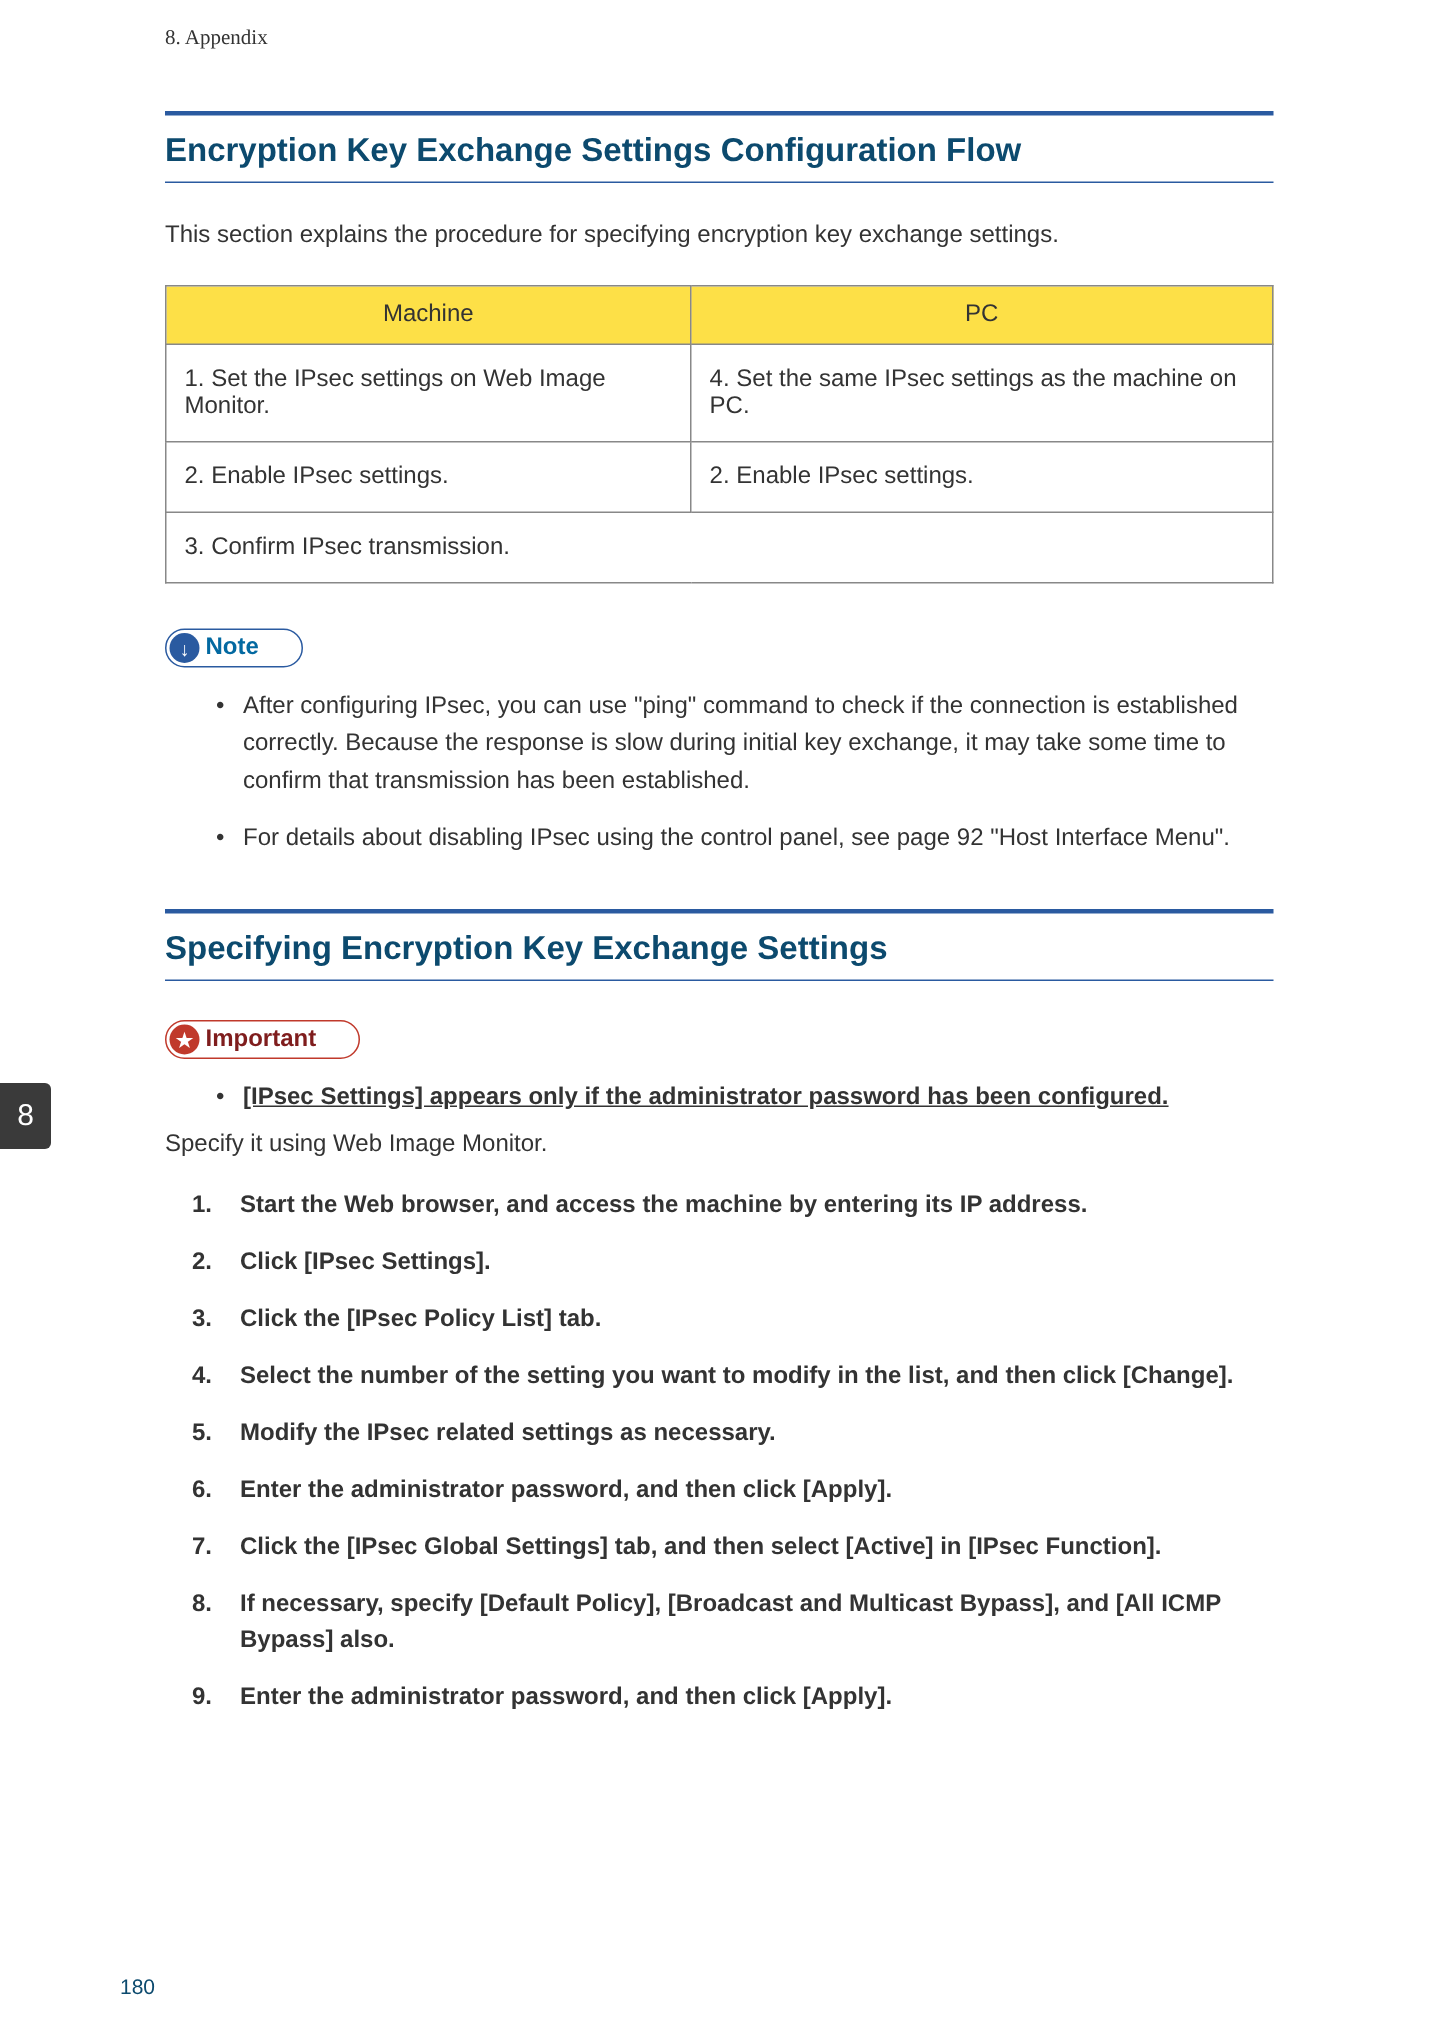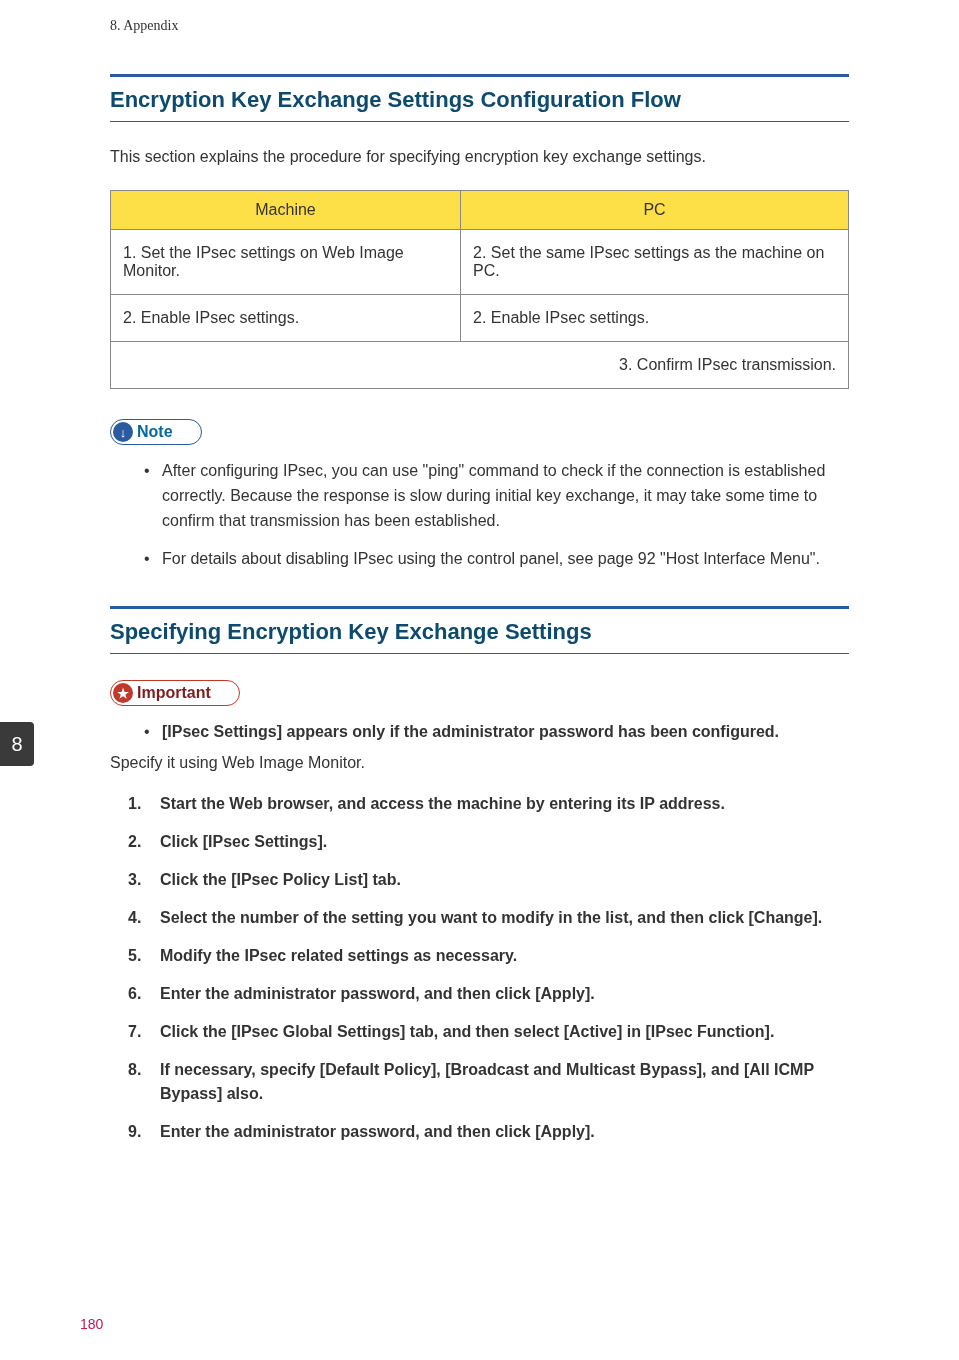--- a/index.html
+++ b/index.html
@@ -49,21 +49,21 @@
     text-align: center;
     color: #333;
   }
   table.flow td {
     border: 1px solid #888;
     padding: 14px 12px;
     font-size: 16px;
     vertical-align: middle;
   }
   table.flow td.merged {
-    text-align: right;
+    text-align: left;
   }
   .callout-label {
     display: inline-flex;
     align-items: center;
     border: 1px solid #2a5aa0;
     border-radius: 14px;
     padding: 2px 28px 2px 2px;
     margin-bottom: 14px;
   }
   .callout-label .icon {
@@ -110,20 +110,21 @@
     position: absolute;
     left: 0;
     top: 0;
     font-size: 16px;
     color: #333;
   }
   ul.important-list {
     list-style: none;
     padding-left: 34px;
     margin-bottom: 10px;
+    text-decoration: underline;
   }
   ul.important-list li {
     position: relative;
     padding-left: 18px;
     margin-bottom: 10px;
     line-height: 1.5;
     font-size: 16px;
     font-weight: bold;
   }
   ul.important-list li::before {
@@ -171,21 +172,21 @@
     justify-content: center;
     font-size: 20px;
     border-top-right-radius: 4px;
     border-bottom-right-radius: 4px;
   }
   .page-number {
     position: absolute;
     left: 80px;
     bottom: 28px;
     font-size: 14px;
-    color: #be185d;
+    color: #0c4a6e;
   }
 </style>
 </head>
 <body>
 
 <div class="page-header">8. Appendix</div>
 
 <div class="content">
   <h2 class="section-title">Encryption Key Exchange Settings Configuration Flow</h2>
   <p class="intro-text">This section explains the procedure for specifying encryption key exchange settings.</p>
@@ -193,21 +194,21 @@
   <table class="flow">
     <thead>
       <tr>
         <th>Machine</th>
         <th>PC</th>
       </tr>
     </thead>
     <tbody>
       <tr>
         <td>1. Set the IPsec settings on Web Image Monitor.</td>
-        <td>2. Set the same IPsec settings as the machine on PC.</td>
+        <td>4. Set the same IPsec settings as the machine on PC.</td>
       </tr>
       <tr>
         <td>2. Enable IPsec settings.</td>
         <td>2. Enable IPsec settings.</td>
       </tr>
       <tr>
         <td colspan="2" class="merged">3. Confirm IPsec transmission.</td>
       </tr>
     </tbody>
   </table>

